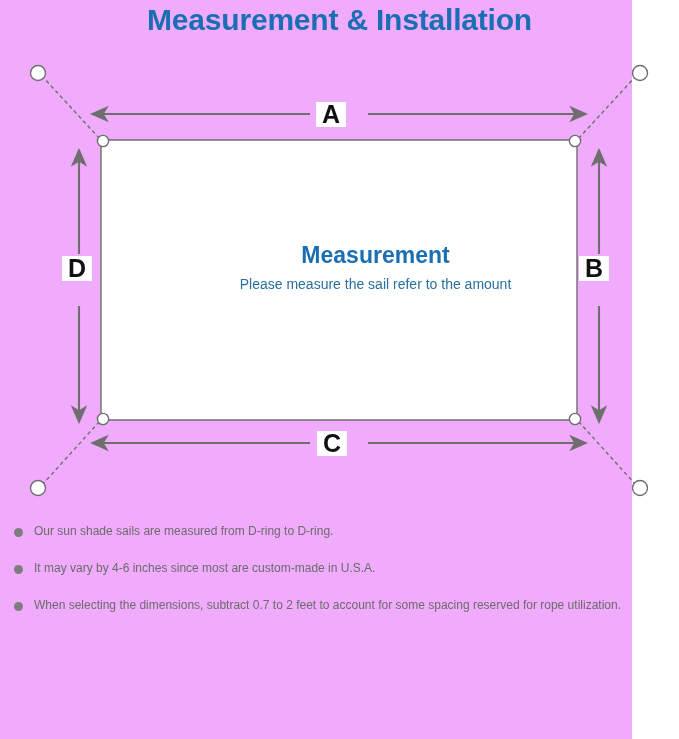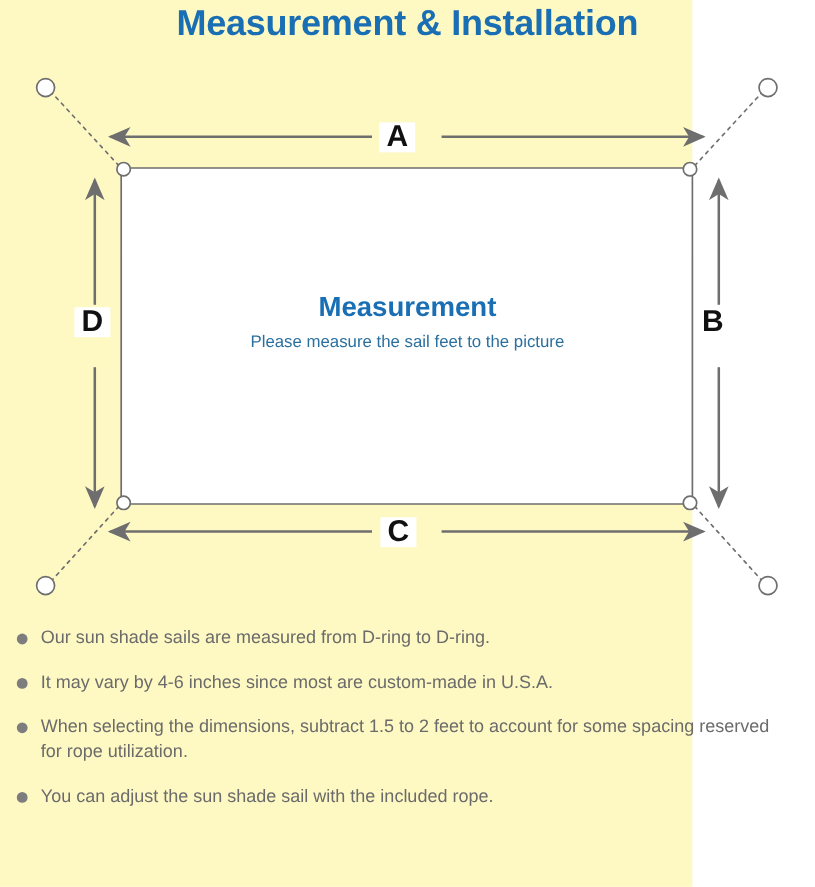--- a/index.html
+++ b/index.html
@@ -10,23 +10,23 @@
   body {
     width: 679px;
     height: 739px;
     font-family: "Liberation Sans", sans-serif;
     color: #6e6e6e;
     overflow: hidden;
     position: relative;
   }
   #page {
     position: relative;
-    width: 577px;
+    width: 632px;
     height: 739px;
-    background: #fef9c3;
+    background: #f0abfc;
   }
   .title {
     position: absolute;
     left: 0;
     top: 0;
     width: 679px;
     text-align: center;
     font-size: 30px;
     font-weight: bold;
     color: #1a6fb4;
@@ -44,20 +44,21 @@
   .diagram svg {
     display: block;
   }
   .center-text {
     position: absolute;
     left: 101px;
     top: 196px;
     width: 477px;
     text-align: center;
     pointer-events: none;
+    padding-left: 36px;
   }
   .center-title {
     font-size: 23px;
     font-weight: bold;
     color: #1a6fb4;
     line-height: 30px;
     white-space: nowrap;
   }
   .center-sub {
     font-size: 14px;
@@ -93,21 +94,21 @@
     flex: 0 0 auto;
     width: 9px;
     height: 9px;
     border-radius: 50%;
     background: #7d7d7d;
     margin-top: 7px;
     margin-right: 11px;
   }
   .note-text {
     flex: 1 1 auto;
-    font-size: 15px;
+    font-size: 12px;
     line-height: 21px;
     color: #6b6b6b;
   }
 </style>
 </head>
 <body>
 
 <div id="page">
 
   <div class="title">Measurement &amp; Installation</div>
@@ -155,41 +156,37 @@
         <line x1="79" y1="210" x2="79" y2="106" marker-end="url(#arrowhead)"></line>
         <line x1="79" y1="262" x2="79" y2="378" marker-end="url(#arrowhead)"></line>
 
         <line x1="599" y1="210" x2="599" y2="106" marker-end="url(#arrowhead)"></line>
         <line x1="599" y1="262" x2="599" y2="378" marker-end="url(#arrowhead)"></line>
       </g>
     </svg>
 
     <div class="center-text">
       <div class="center-title">Measurement</div>
-      <div class="center-sub">Please measure the sail feet to the picture</div>
+      <div class="center-sub">Please measure the sail refer to the amount</div>
     </div>
 
     <div class="dim-label" style="left:316px; top:58px;">A</div>
     <div class="dim-label" style="left:579px; top:212px;">B</div>
     <div class="dim-label" style="left:317px; top:387px;">C</div>
     <div class="dim-label" style="left:62px; top:212px;">D</div>
   </div>
 
   <div class="notes">
     <div class="note-item">
       <span class="note-bullet"></span>
       <span class="note-text">Our sun shade sails are measured from D-ring to D-ring.</span>
     </div>
     <div class="note-item">
       <span class="note-bullet"></span>
       <span class="note-text">It may vary by 4-6 inches since most are custom-made in U.S.A.</span>
     </div>
     <div class="note-item">
       <span class="note-bullet"></span>
-      <span class="note-text">When selecting the dimensions, subtract 1.5 to 2 feet to account for some spacing reserved for rope utilization.</span>
-    </div>
-    <div class="note-item">
-      <span class="note-bullet"></span>
-      <span class="note-text">You can adjust the sun shade sail with the included rope.</span>
+      <span class="note-text">When selecting the dimensions, subtract 0.7 to 2 feet to account for some spacing reserved for rope utilization.</span>
     </div>
   </div>
 
 </div>
 
 </body></html>

